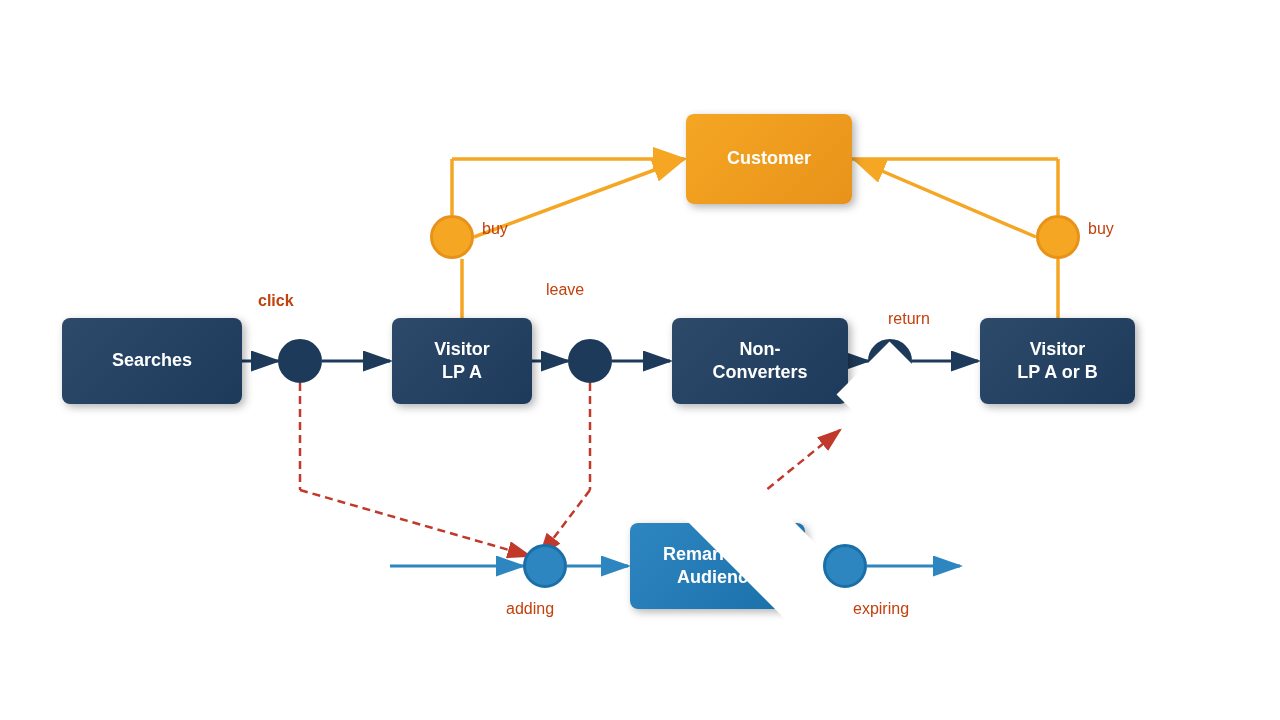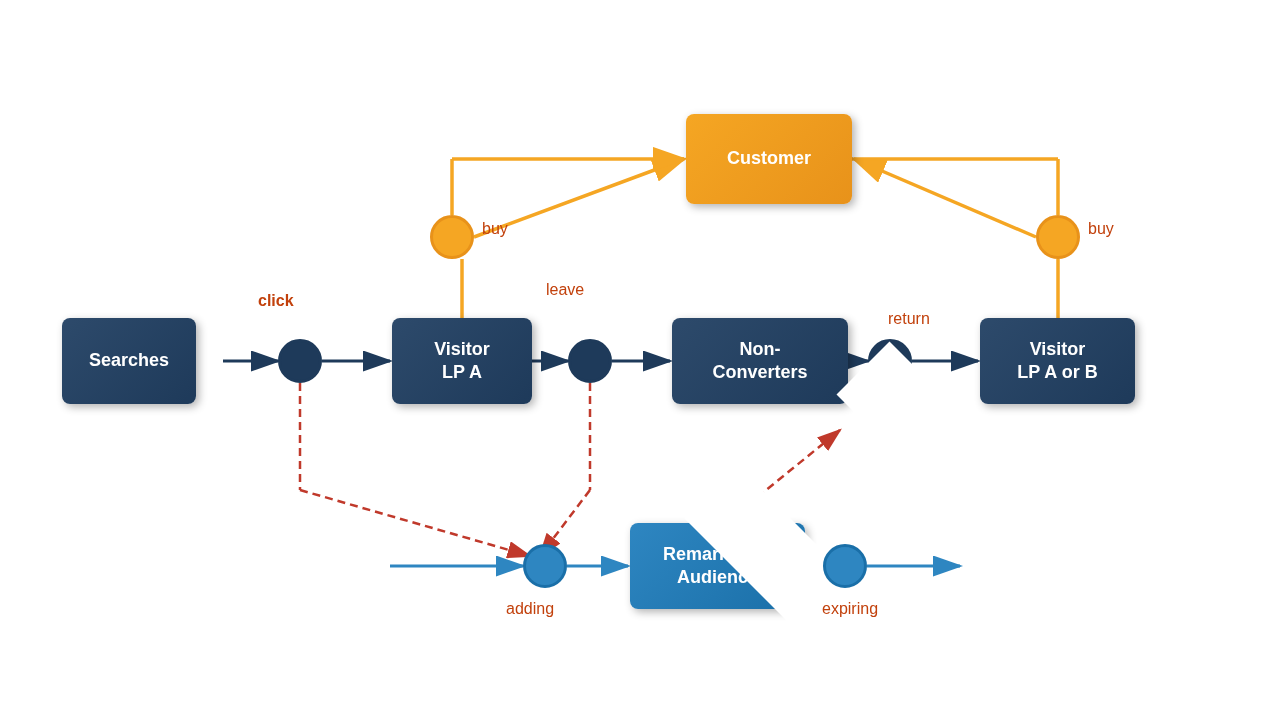--- a/index.html
+++ b/index.html
@@ -127,21 +127,21 @@
   <line x1="300" y1="383" x2="300" y2="490" stroke="#c0392b" stroke-width="2.5" stroke-dasharray="8,5"></line>
   <line x1="300" y1="490" x2="530" y2="556" stroke="#c0392b" stroke-width="2.5" stroke-dasharray="8,5" marker-end="url(#arrow-dashed)"></line>
 
   <line x1="590" y1="383" x2="590" y2="490" stroke="#c0392b" stroke-width="2.5" stroke-dasharray="8,5"></line>
   <line x1="590" y1="490" x2="540" y2="556" stroke="#c0392b" stroke-width="2.5" stroke-dasharray="8,5" marker-end="url(#arrow-dashed)"></line>
 
   <line x1="717" y1="530" x2="840" y2="430" stroke="#c0392b" stroke-width="2.5" stroke-dasharray="8,5" marker-end="url(#arrow-dashed)"></line>
 
 </svg>
 
-<div class="node-box node-dark" style="left:62px; top:318px; width:134px; height:86px;">
+<div class="node-box node-dark" style="left:62px; top:318px; width:180px; height:86px;">
   <span>Searches</span>
 </div>
 
 <div class="node-box node-dark" style="left:392px; top:318px; width:140px; height:86px;">
   <span style="white-space:pre-line;">Visitor
 LP A</span>
 </div>
 
 <div class="node-box node-dark" style="left:672px; top:318px; width:176px; height:86px;">
   <span style="white-space:pre-line;">Non-
@@ -228,15 +228,15 @@
 </div>
 
 <div class="node-label" style="left:1088px; top:220px;">
   <span>buy</span>
 </div>
 
 <div class="node-label" style="left:506px; top:600px;">
   <span>adding</span>
 </div>
 
-<div class="node-label" style="left:822px; top:600px;">
+<div class="node-label" style="left:853px; top:600px;">
   <span>expiring</span>
 </div>
 
 </body></html>

